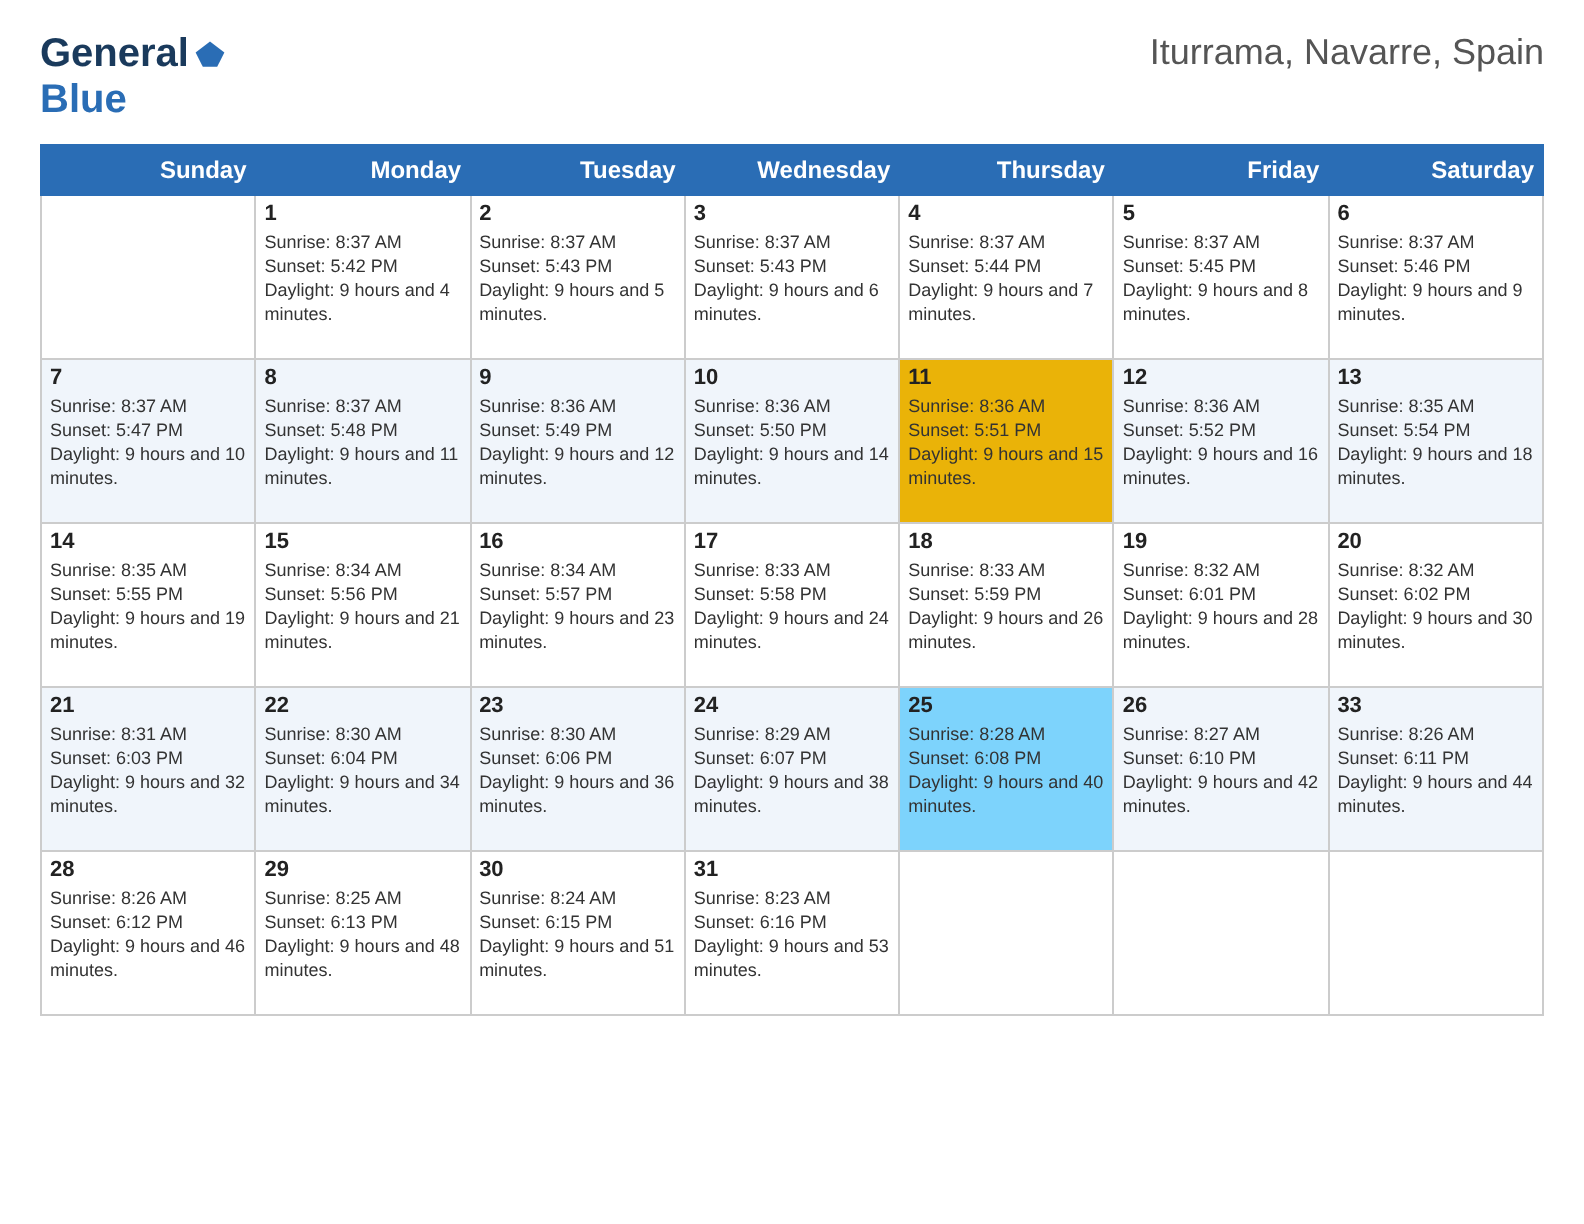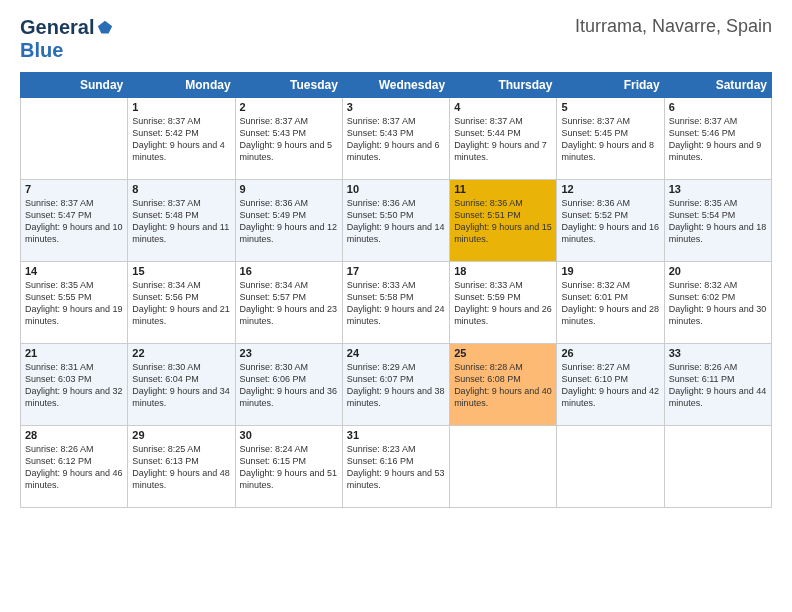--- a/index.html
+++ b/index.html
@@ -258,21 +258,21 @@
         <div class="cell-info">
           Sunrise: 8:30 AM<br>Sunset: 6:06 PM<br>Daylight: 9 hours and 36 minutes.
         </div>
           </td>
           <td style="background-color: rgb(240, 245, 251);">
             <span class="day-num">24</span>
         <div class="cell-info">
           Sunrise: 8:29 AM<br>Sunset: 6:07 PM<br>Daylight: 9 hours and 38 minutes.
         </div>
           </td>
-          <td style="background-color: #fdba74;">
+          <td style="background-color: #7dd3fc;">
             <span class="day-num">25</span>
         <div class="cell-info">
           Sunrise: 8:28 AM<br>Sunset: 6:08 PM<br>Daylight: 9 hours and 40 minutes.
         </div>
           </td>
           <td style="background-color: rgb(240, 245, 251); margin-left: 30px;">
             <span class="day-num">26</span>
         <div class="cell-info">
           Sunrise: 8:27 AM<br>Sunset: 6:10 PM<br>Daylight: 9 hours and 42 minutes.
         </div>

